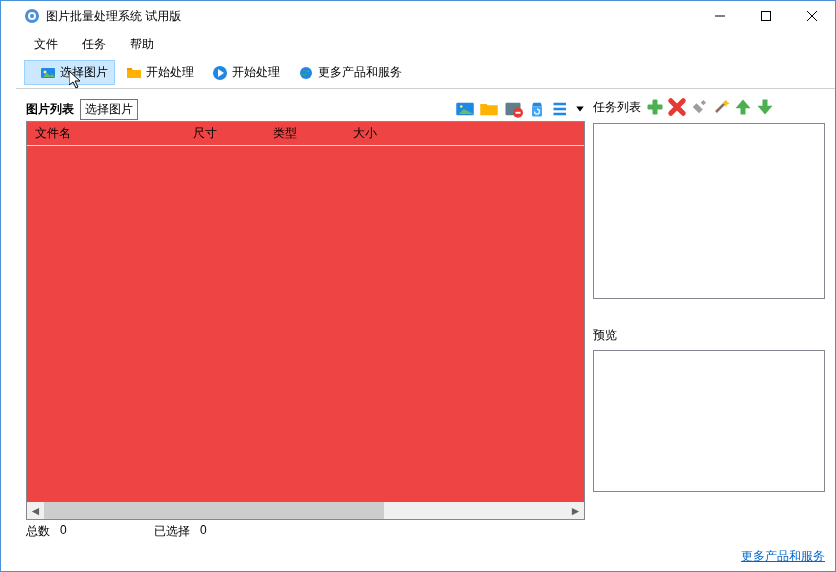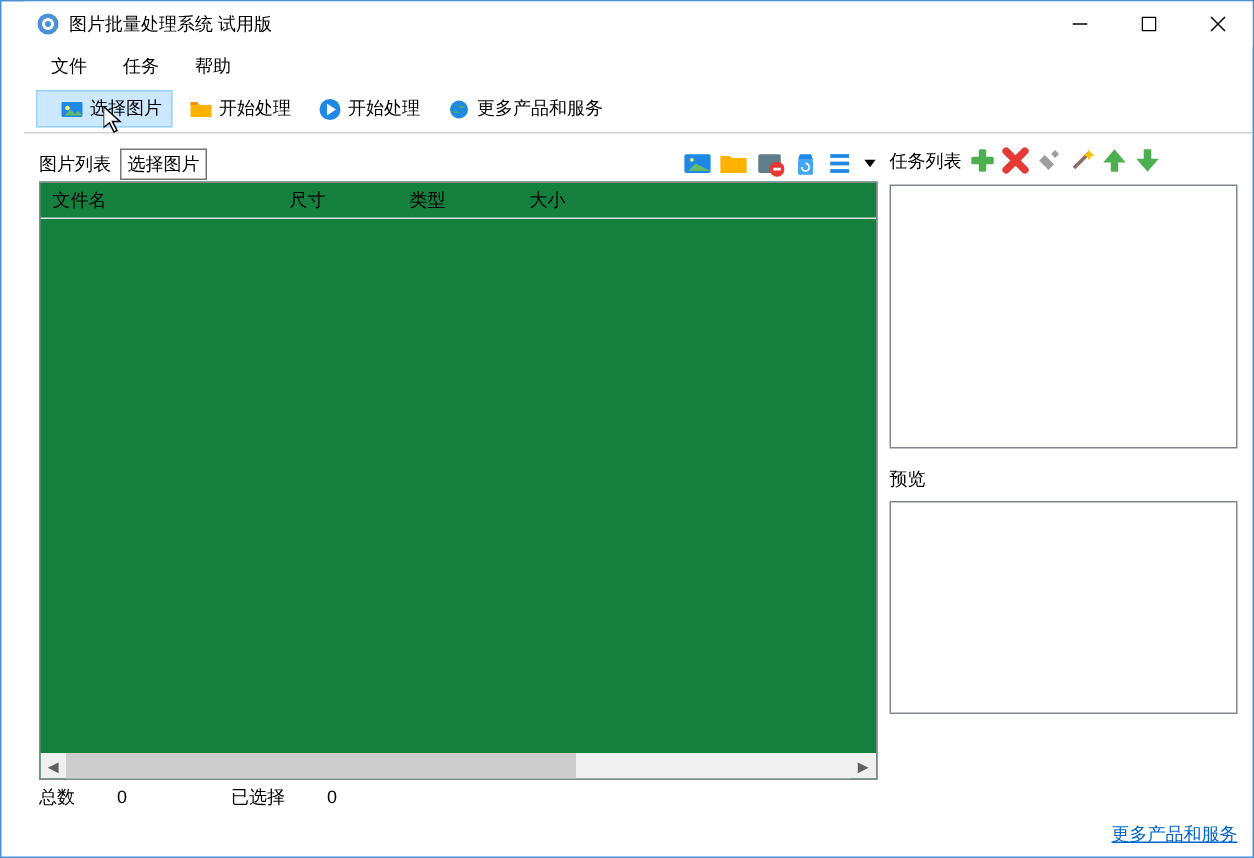--- a/index.html
+++ b/index.html
@@ -12,34 +12,34 @@
 .menubar { height: 26px; display: flex; align-items: center; padding: 0 8px; gap: 4px; }
 .menubar .mitem { padding: 4px 10px; }
 .toolbar { height: 32px; display: flex; align-items: center; padding: 0 8px; gap: 4px; border-bottom: 1px solid #d0d0d0; }
 .tbtn { display: flex; align-items: center; gap: 4px; padding: 3px 6px; border: 1px solid transparent; }
 .tbtn.active { background: #cce8ff; border: 1px solid #99d1ff; }
 .tbtn .ico { width: 16px; height: 16px; flex-shrink: 0; }
 .body { flex: 1; display: flex; gap: 8px; padding: 8px 10px 2px 10px; overflow: hidden; }
 .left { flex: 1; display: flex; flex-direction: column; min-width: 0; }
 .right { width: 232px; display: flex; flex-direction: column; gap: 6px; }
 .section-head { display: flex; align-items: center; height: 24px; gap: 4px; }
-.section-head .label { white-space: nowrap; }
+.section-head .label { white-space: nowrap; font-weight: bold; }
 .section-head .spacer { flex: 1; }
 .tooltip { border: 1px solid #767676; background: #fff; padding: 1px 4px; font-size: 12px; margin-left: 2px; }
 .iconbtn { width: 20px; height: 20px; display: flex; align-items: center; justify-content: center; }
-.listbox { border: 1px solid #828790; background: #15803d; flex: 1; display: flex; flex-direction: column; overflow: hidden; }
+.listbox { border: 1px solid #828790; background: #ef4444; flex: 1; display: flex; flex-direction: column; overflow: hidden; }
 .colheaders { height: 24px; display: flex; align-items: center; border-bottom: 1px solid #e0e0e0; }
 .colheaders .col { padding: 0 8px; }
 .listbody { flex: 1; }
 .hscroll { height: 17px; background: #f0f0f0; display: flex; align-items: center; }
 .hscroll .track { flex: 1; height: 17px; background: #f0f0f0; position: relative; }
 .hscroll .thumb { position: absolute; left: 0; top: 0; height: 17px; width: 340px; background: #cdcdcd; }
 .hscroll .arrow { width: 17px; height: 17px; display: flex; align-items: center; justify-content: center; color: #606060; }
 .statusrow { height: 22px; display: flex; align-items: center; gap: 8px; padding: 2px 0; }
-.statusrow .sgroup { display: flex; align-items: center; gap: 28px; min-width: 120px; }
+.statusrow .sgroup { display: flex; align-items: flex-start; gap: 10px; min-width: 120px; }
 .right .panelhead { display: flex; align-items: center; gap: 2px; }
 .right .panelhead .label { margin-right: 2px; }
 .panelbox { border: 1px solid #828790; background: #fff; }
 .tasksbox { height: 176px; }
 .previewbox { height: 142px; }
 .footerlink { text-align: right; padding: 4px 10px 6px 0; }
 .footerlink a { color: #0066cc; text-decoration: underline; font-size: 12px; }
 .cursor { position: absolute; pointer-events: none; }
 .rel { position: relative; padding-left: 15px; }
 svg { display: block; }
@@ -235,21 +235,21 @@
             </svg>
           </span>
         <span class="iconbtn">
             <svg viewBox="0 0 16 16">
               <path d="M8 14 L14 7 L10 7 L10 2 L6 2 L6 7 L2 7 Z" fill="#4caf50"></path>
             </svg>
           </span>
       </div>
       <div class="panelbox tasksbox"></div>
 
-      <div class="panelhead" style="margin-top:6px">
+      <div class="panelhead" style="margin-top:22px">
         <span class="label">预览</span>
       </div>
       <div class="panelbox previewbox"></div>
     </div>
   </div>
 
   <div class="footerlink">
     <a href="#">更多产品和服务</a>
   </div>
 </div>

